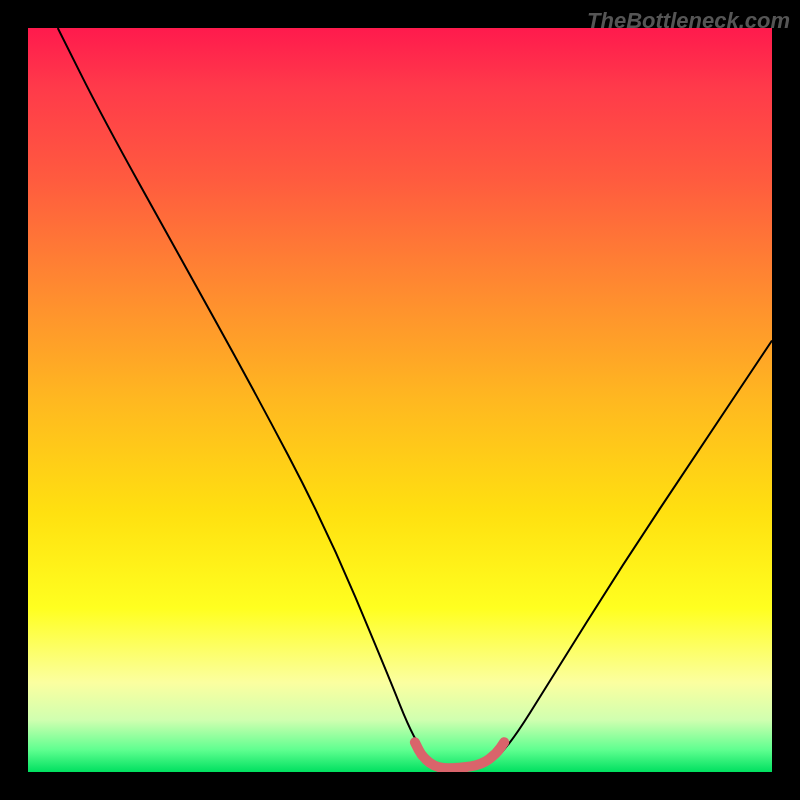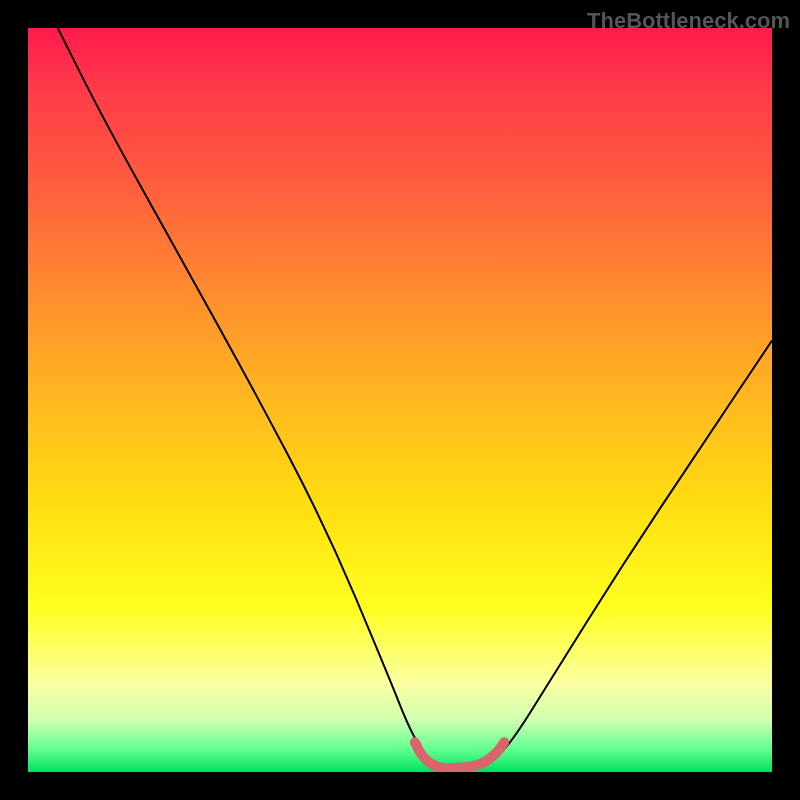--- a/index.html
+++ b/index.html
@@ -12,20 +12,21 @@
     font-family: Arial, sans-serif;
   }
   .watermark {
     position: absolute;
     top: 8px;
     right: 10px;
     color: #555;
     font-size: 22px;
     font-weight: bold;
     z-index: 10;
+    font-style: italic;
   }
   .plot-area {
     position: absolute;
     left: 28px;
     top: 28px;
     width: 744px;
     height: 744px;
     overflow: hidden;
   }
   .gradient-bg {

